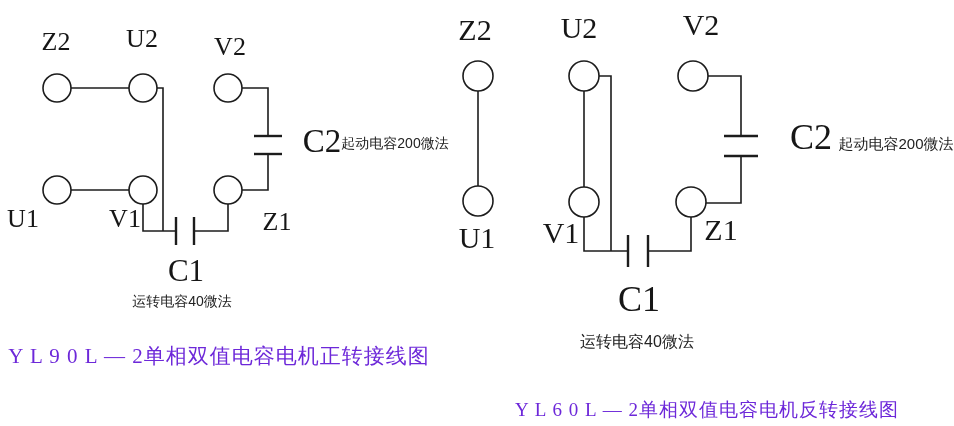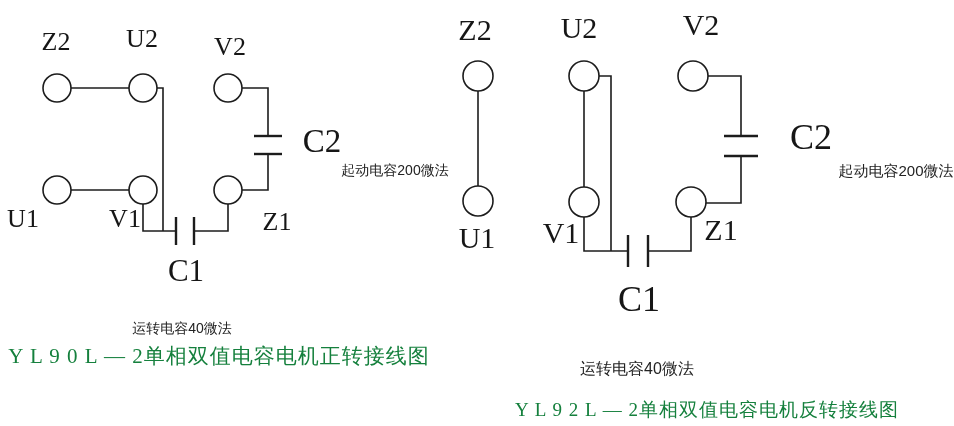--- a/index.html
+++ b/index.html
@@ -17,25 +17,24 @@
     position: absolute;
     transform: translate(-50%, -50%);
     color: #161616;
     white-space: nowrap;
     line-height: 1;
     font-family: "Liberation Serif", "DejaVu Serif", serif;
   }
   .note {
     font-family: "Liberation Sans", "DejaVu Sans", sans-serif;
     color: #222222;
-    margin-top: 27px;
   }
   .caption {
     letter-spacing: 1px;
-    color: #15803d;
+    color: #6d28d9;
   }
   .shape { stroke: #1c1c1c; fill: none; stroke-width: 1.6; }
   .plate { stroke: #1c1c1c; stroke-width: 2.4; }
 </style>
 </head>
 <body>
 
 <div class="canvas">
 
   <svg width="954" height="426" viewBox="0 0 954 426">
@@ -108,15 +107,15 @@
   <div class="lbl" style="left:701px; top:25px;  font-size:30px;">V2</div>
   <div class="lbl" style="left:477px; top:238px; font-size:30px;">U1</div>
   <div class="lbl" style="left:561px; top:233px; font-size:30px;">V1</div>
   <div class="lbl" style="left:721px; top:230px; font-size:30px;">Z1</div>
 
   <div class="lbl" style="left:639px; top:299px; font-size:36px;">C1</div>
   <div class="lbl note" style="left:637px; top:342px; font-size:16px;">运转电容40微法</div>
   <div class="lbl" style="left:811px; top:137px; font-size:36px;">C2</div>
   <div class="lbl note" style="left:896px; top:143px; font-size:15px;">起动电容200微法</div>
 
-  <div class="lbl caption" style="left:707px; top:409px; font-size:19px;">Y L 9 2 L — 2单相双值电容电机反转接线图</div>
+  <div class="lbl caption" style="left:707px; top:409px; font-size:19px;">Y L 6 0 L — 2单相双值电容电机反转接线图</div>
 
 </div>
 
 </body></html>

